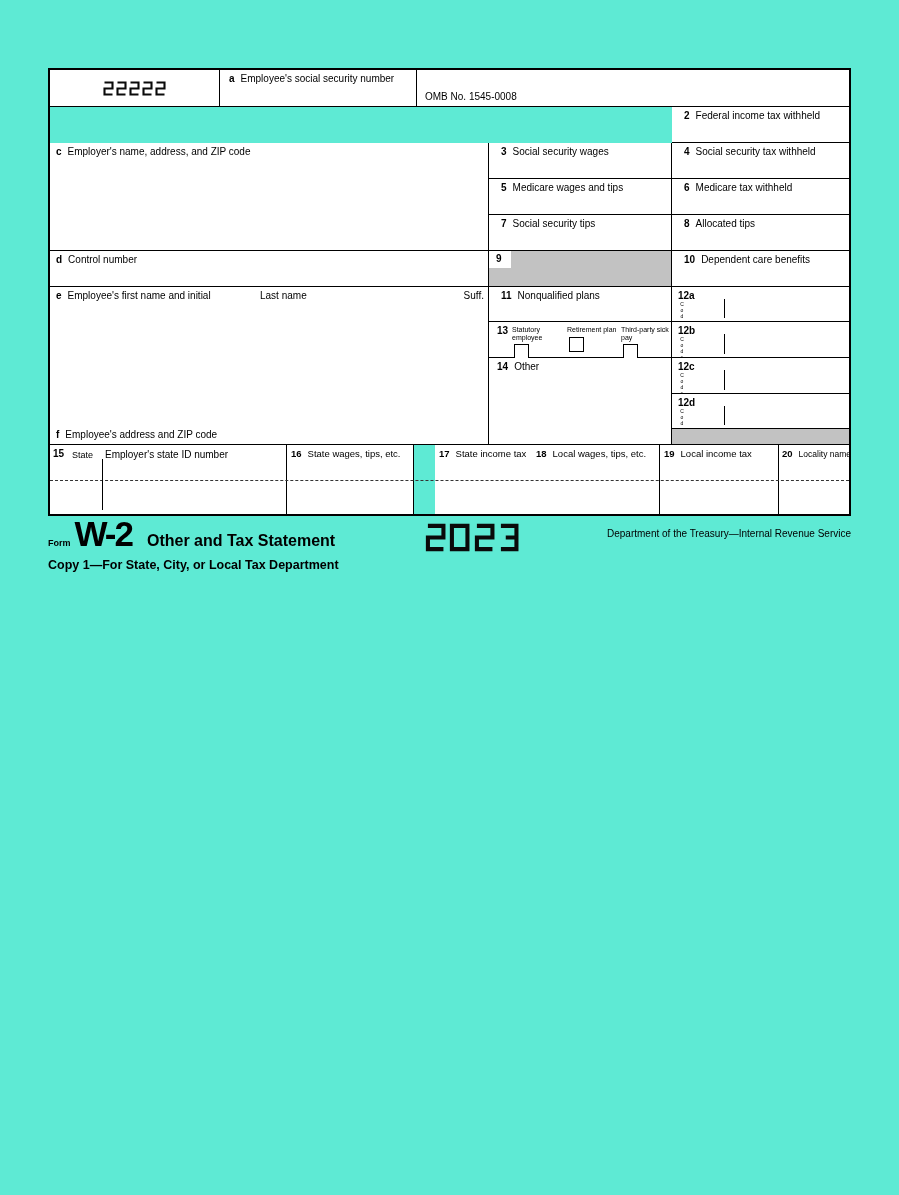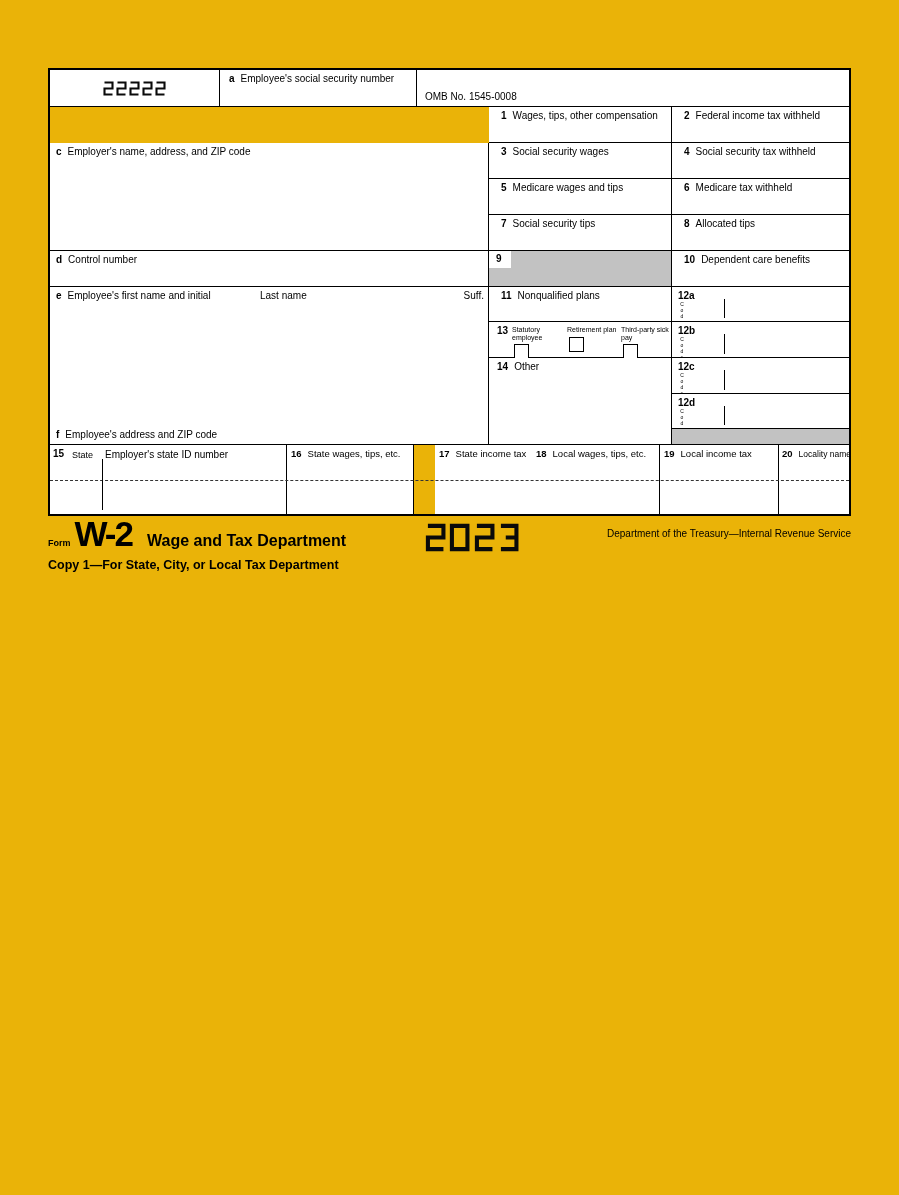--- a/index.html
+++ b/index.html
@@ -1,17 +1,17 @@
 <!DOCTYPE html>
 <html><head>
 <meta charset="utf-8">
 <style>
   html,body{margin:0;padding:0;background:#fff;}
   .page{
-    position:relative;width:899px;height:1195px;background:#eab308;
+    position:relative;width:899px;height:1195px;background:#5eead4;
     font-family:"Liberation Sans","DejaVu Sans",sans-serif;color:#000;
     outline:1px solid #e2e2e2;overflow:hidden;
   }
   .form{position:absolute;left:48px;top:68px;width:803px;height:448px;
     border:2px solid #000;box-sizing:border-box;}
   .cell{position:absolute;box-sizing:border-box;background:#fff;}
   .br{border-right:1px solid #000;}
   .bb{border-bottom:1px solid #000;}
   .shaded{background:#c2c2c2;}
   .lbl{position:absolute;left:6px;top:3px;font-size:10px;line-height:12px;white-space:nowrap;}
@@ -83,23 +83,20 @@
     <div class="cell br bb" style="left:0;top:181px;width:439px;height:36px;">
       <div class="lbl"><b>d</b><span>Control number</span></div>
     </div>
     <div class="cell br bb" style="left:0;top:217px;width:439px;height:158px;">
       <div class="lbl"><b>e</b><span>Employee's first name and initial</span></div>
       <span style="position:absolute;left:210px;top:3px;font-size:10px;">Last name</span>
       <span style="position:absolute;right:4px;top:3px;font-size:10px;">Suff.</span>
       <div class="lbl" style="top:142px;"><b>f</b><span>Employee's address and ZIP code</span></div>
     </div>
 
-    <div class="cell br bb" style="left:439px;top:37px;width:183px;height:36px;">
-      <div class="lbl" style="left:12px;"><b>1</b><span>Wages, tips, other compensation</span></div>
-    </div>
     <div class="cell bb" style="left:622px;top:37px;right:0;height:36px;">
       <div class="lbl" style="left:12px;"><b>2</b><span>Federal income tax withheld</span></div>
     </div>
     <div class="cell br bb" style="left:439px;top:73px;width:183px;height:36px;">
       <div class="lbl" style="left:12px;"><b>3</b><span>Social security wages</span></div>
     </div>
     <div class="cell bb" style="left:622px;top:73px;right:0;height:36px;">
       <div class="lbl" style="left:12px;"><b>4</b><span>Social security tax withheld</span></div>
     </div>
     <div class="cell br bb" style="left:439px;top:109px;width:183px;height:36px;">
@@ -190,21 +187,21 @@
       <div class="lbl" style="left:3px;font-size:8.5px;"><b style="font-size:9.5px;">20</b><span>Locality name</span></div>
     </div>
     <div class="dashed"></div>
     <div class="vstate"></div>
   </div>
 
   <div class="footer">
     <div class="formline">
       <span class="form-word">Form</span>
       <span class="form-number">W-2</span>
-      <span class="form-title">Wage and Tax Department</span>
+      <span class="form-title">Other and Tax Statement</span>
     </div>
     <div class="digits year">
         <svg viewBox="0 0 22 34">
           <path d="M3,5 H19 V17 H3 V29 H19"></path>
         </svg>
         <svg viewBox="0 0 22 34">
           <path d="M3,5 H19 V29 H3 Z"></path>
         </svg>
         <svg viewBox="0 0 22 34">
           <path d="M3,5 H19 V17 H3 V29 H19"></path>

